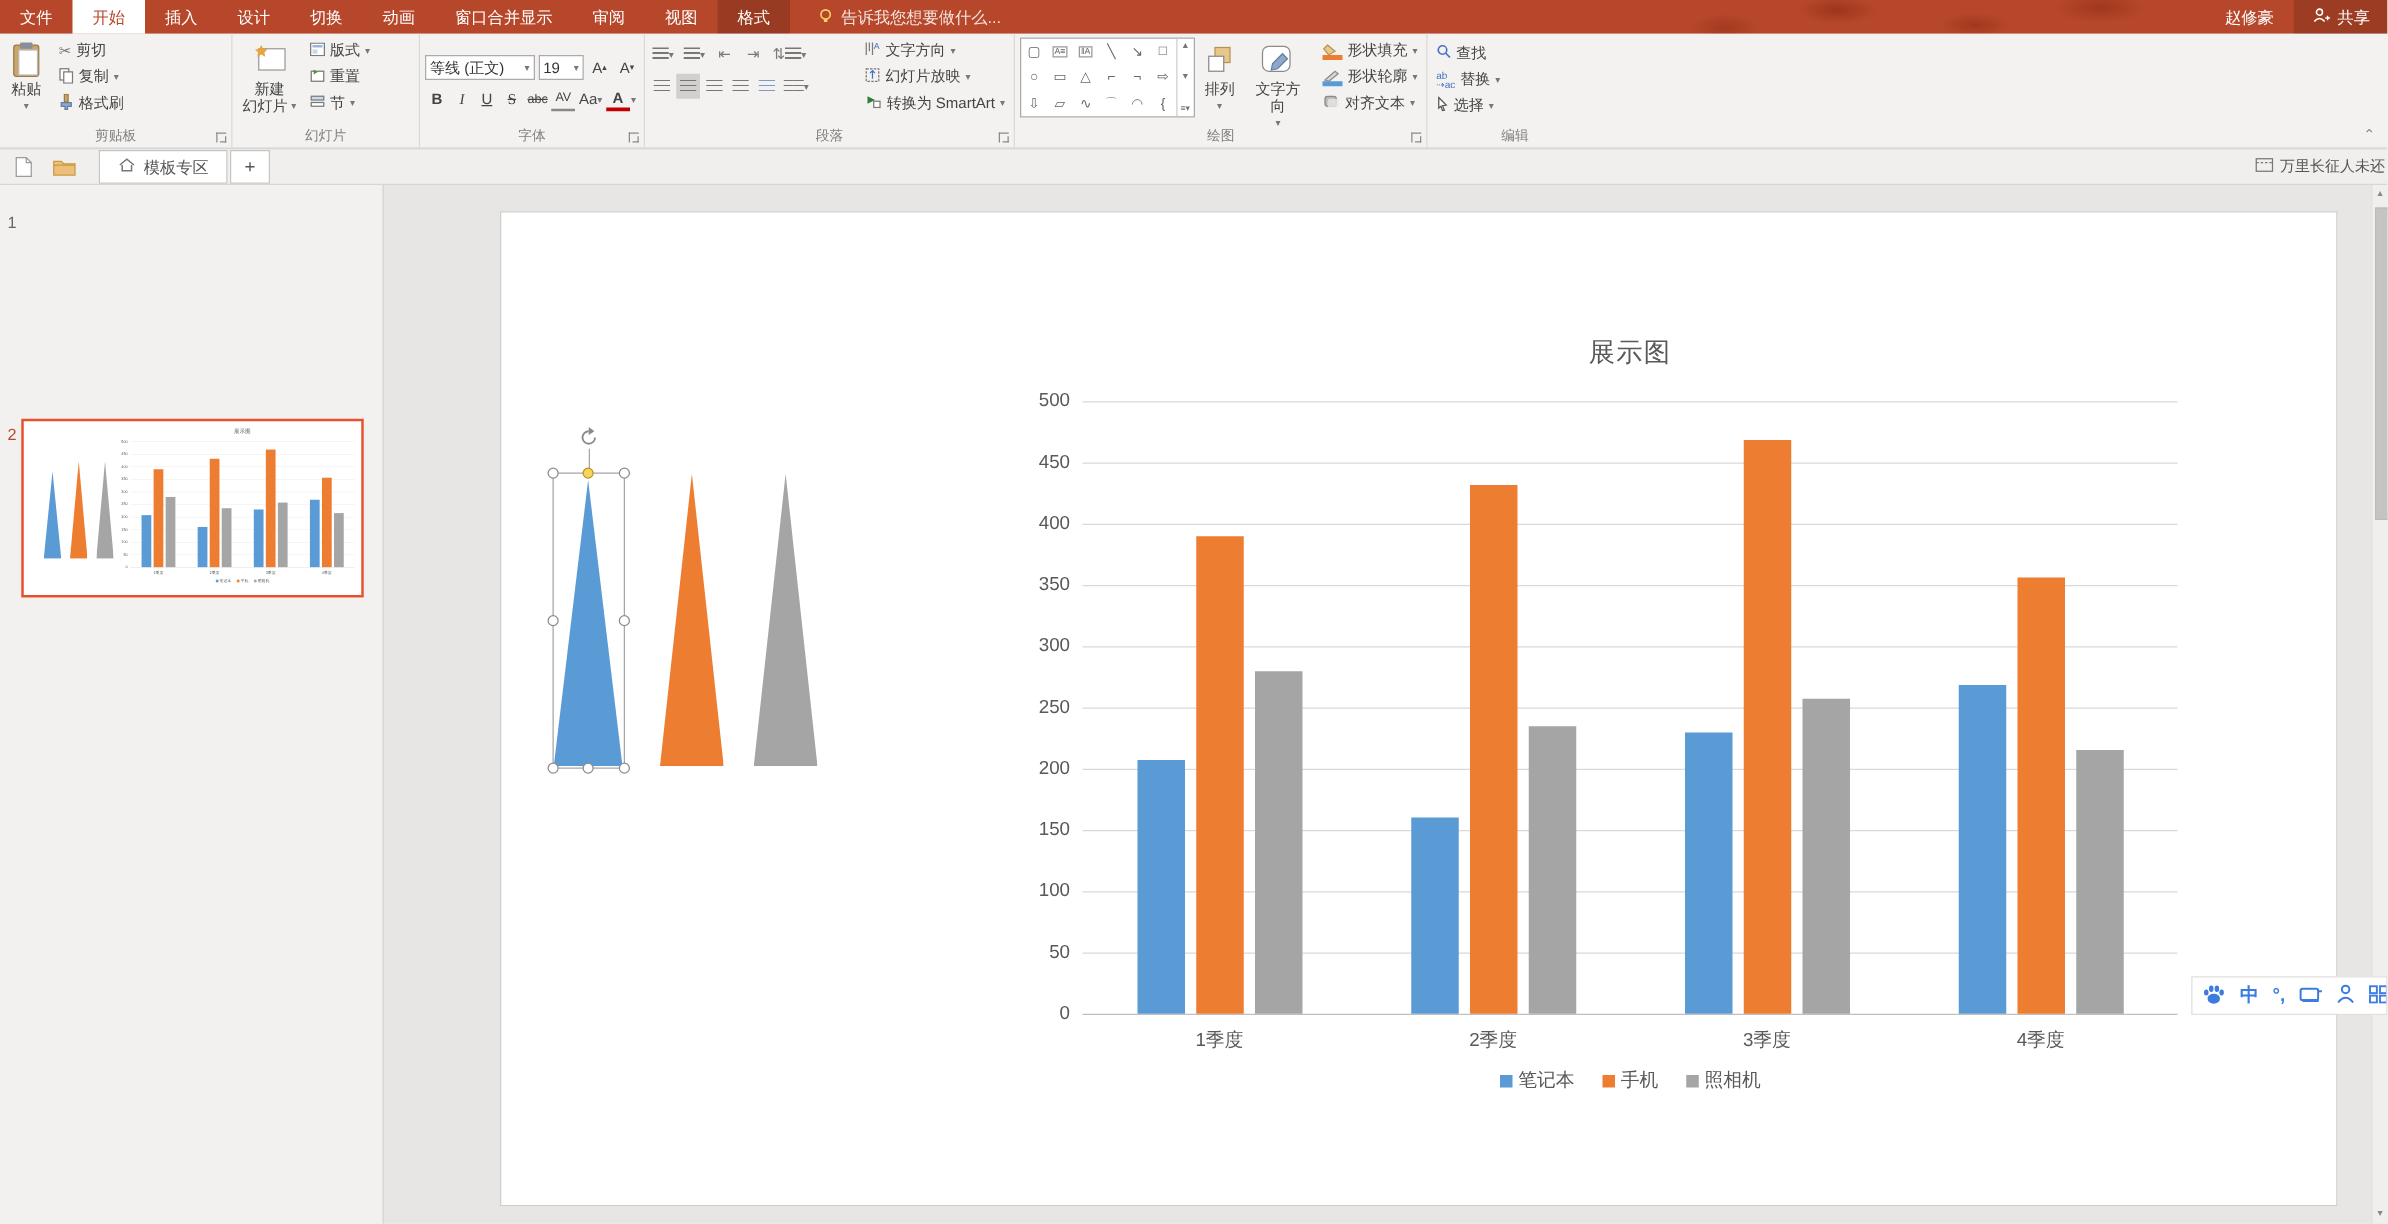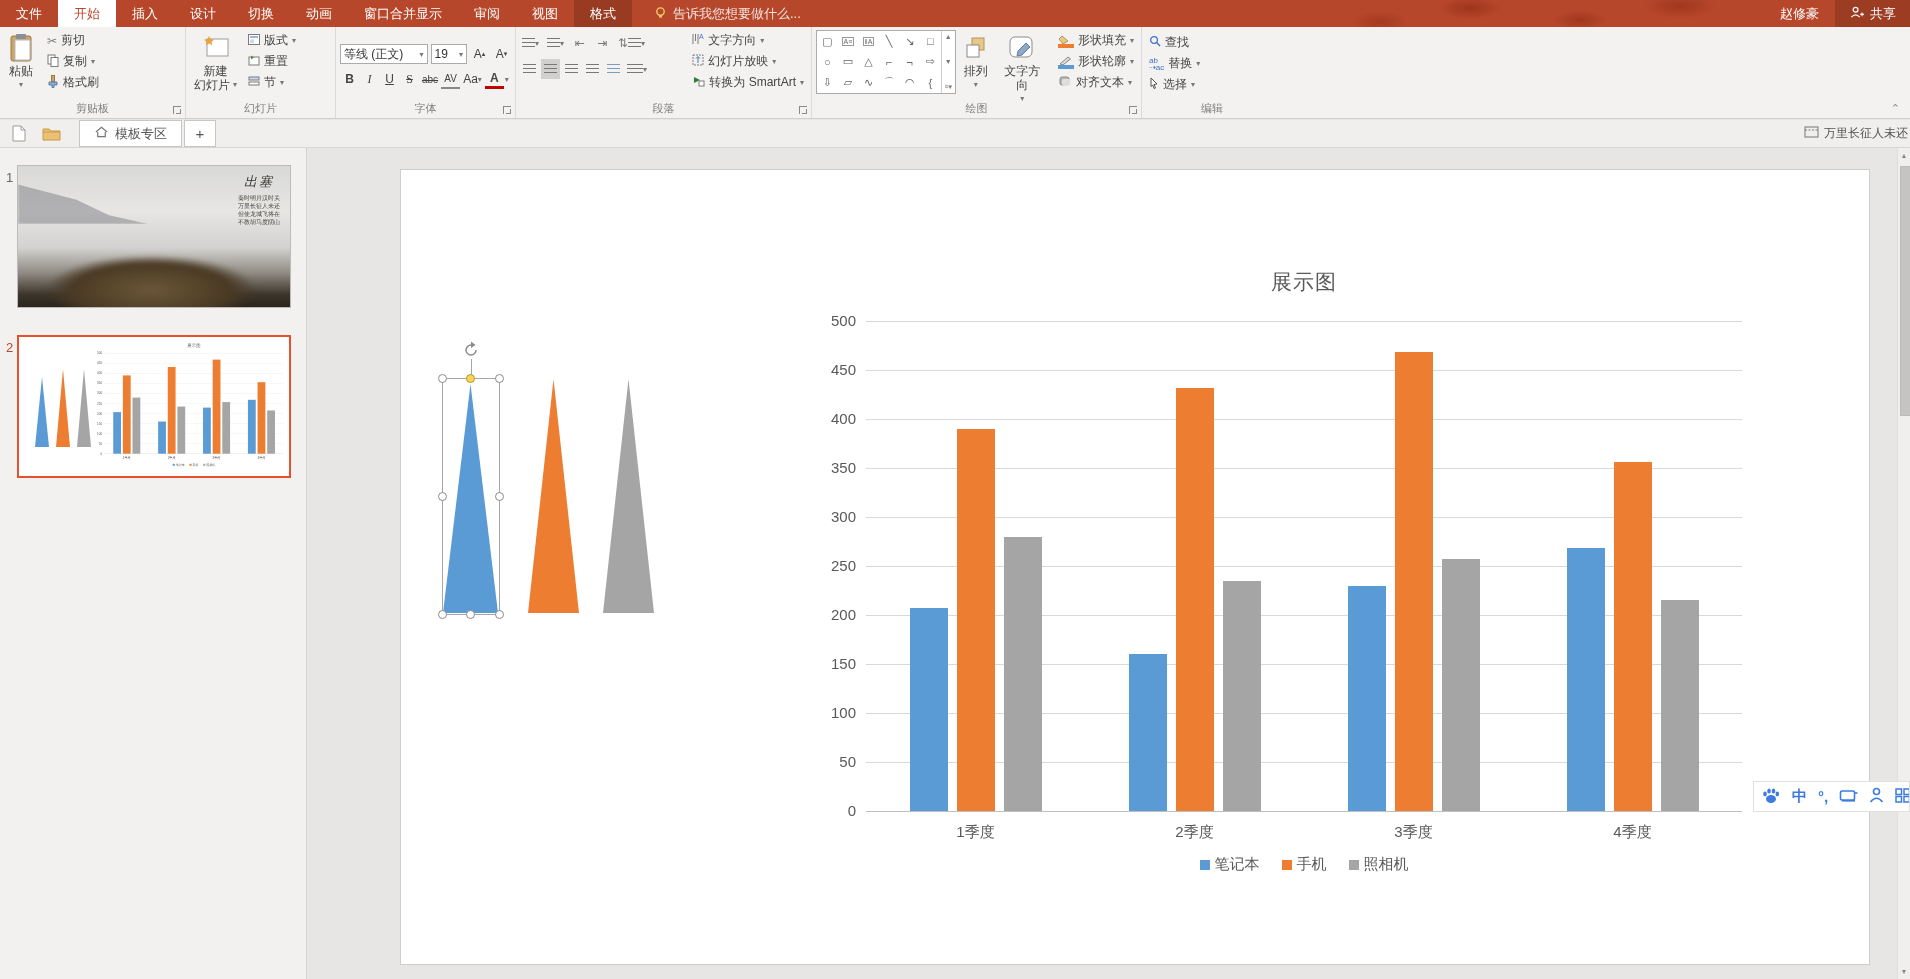--- a/index.html
+++ b/index.html
@@ -487,33 +487,20 @@
           <rect x="1" y="1" width="13" height="10" fill="none" stroke="#777"></rect>
           <path d="M1 4 h13" stroke="#777" stroke-dasharray="2 1.5"></path>
         </svg>
     </span>
     <span>万里长征人未还</span>
   </div>
 </div>
 
 <div id="thumbpanel">
   <div class="thumb-num" style="left:6px; top:22px;">1</div>
-  <div class="thumb" id="thumb1" style="top:17px;">
-    <div id="thumb1-img">
-      <div class="ridge"></div>
-      <div class="hill"></div>
-      <div class="poem-title">出塞</div>
-      <div class="poem-lines">
-        <div>秦时明月汉时关</div>
-        <div>万里长征人未还</div>
-        <div>但使龙城飞将在</div>
-        <div>不教胡马度阴山</div>
-      </div>
-    </div>
-  </div>
 
   <div class="thumb-num" style="left:6px; top:192px; color:#B7472A;">2</div>
   <div class="thumb" id="thumb2" style="top:187px;">
     <div class="mini-tris">
       <div class="mini-tri" style="height: 70px; background: rgb(91, 155, 213);"></div>
       <div class="mini-tri" style="height: 78px; background: rgb(237, 125, 49);"></div>
       <div class="mini-tri" style="height: 78px; background: rgb(165, 165, 165);"></div>
     </div>
     <div id="minichart-wrap">
       <div id="minichart" class="chartbox">

